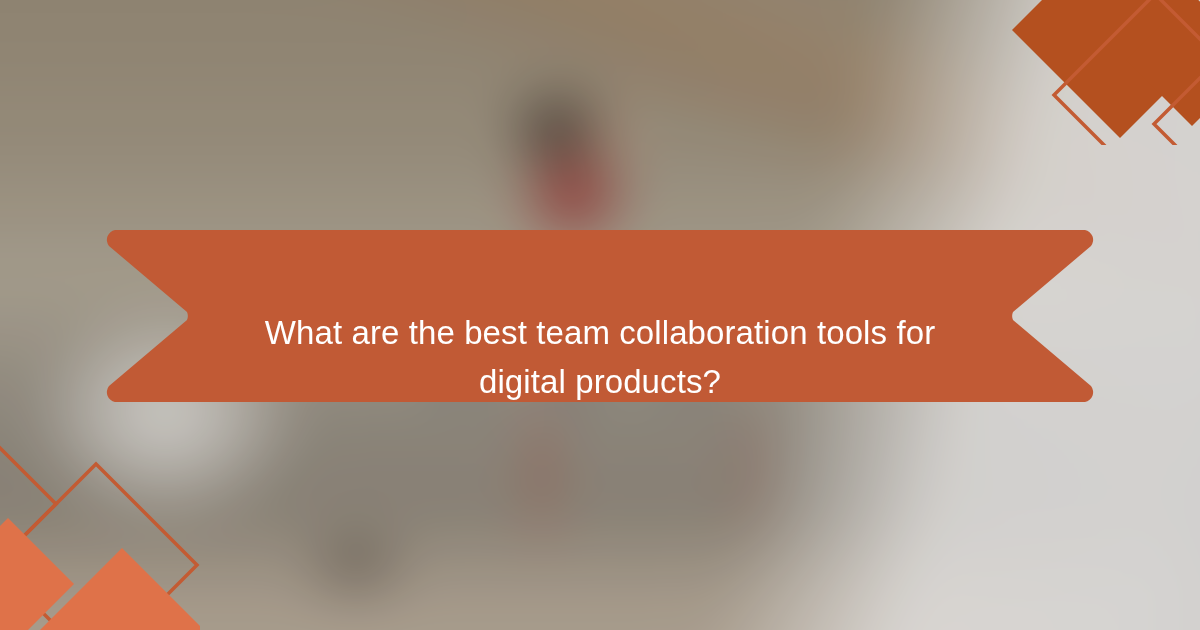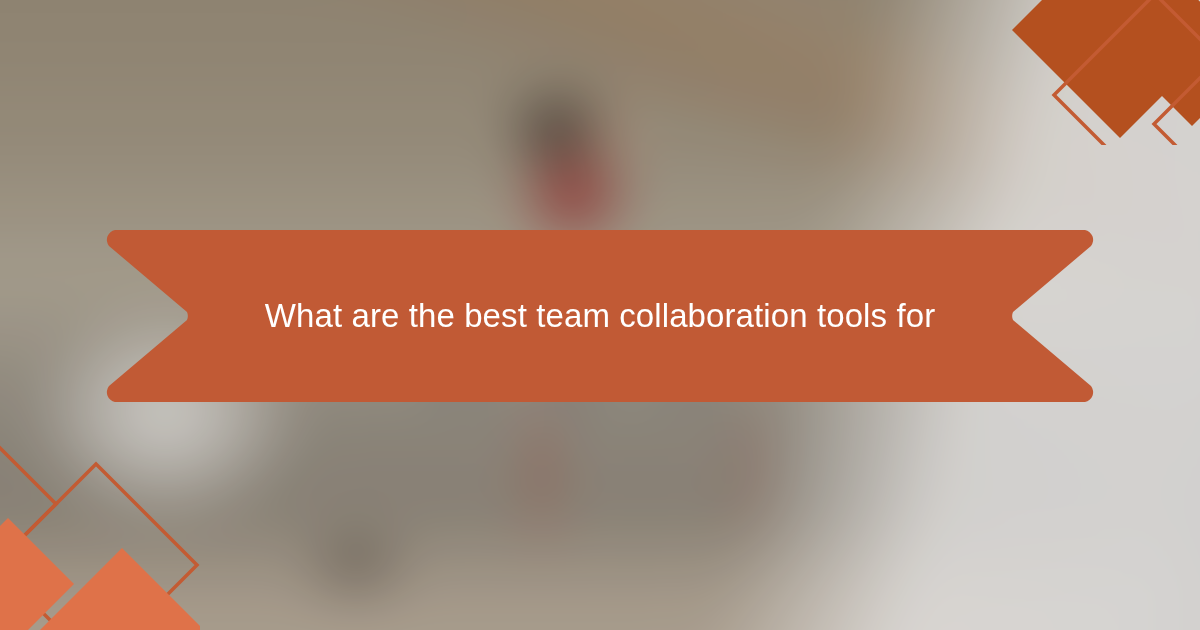--- a/index.html
+++ b/index.html
@@ -86,21 +86,21 @@
     width: 100%;
     height: 100%;
     display: block;
   }
   .ribbon-text {
     position: absolute;
     inset: 0;
     display: flex;
     flex-direction: column;
     align-items: center;
-    justify-content: center;
+    justify-content: flex-end;
     padding: 0 108px;
     box-sizing: border-box;
     color: #ffffff;
     font-size: 33px;
     line-height: 1.47;
     font-weight: 400;
     text-align: center;
     letter-spacing: 0.1px;
   }
 </style>
@@ -145,16 +145,17 @@
                A 10 10 0 0 1 980 176
                L 10 176
                A 10 10 0 0 1 4 160
                L 82 94
                A 10 10 0 0 0 82 86
                L 4 20
                A 10 10 0 0 1 10 4 Z" fill="#C15A35"></path>
     </svg>
     <div class="ribbon-text">
       <span>What are the best team collaboration tools for</span>
+      <span>digital products?</span>
     </div>
   </div>
 
 </div>
 
 </body></html>

